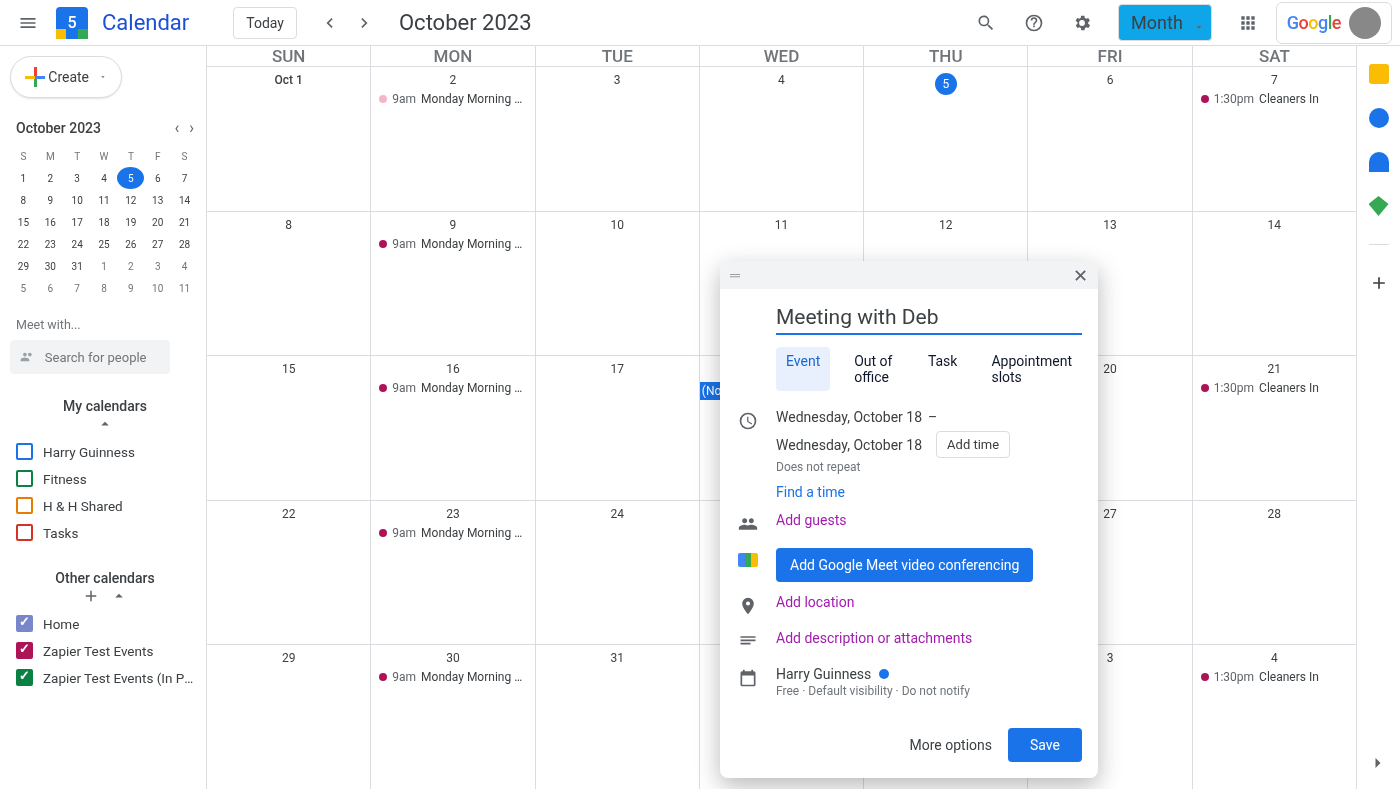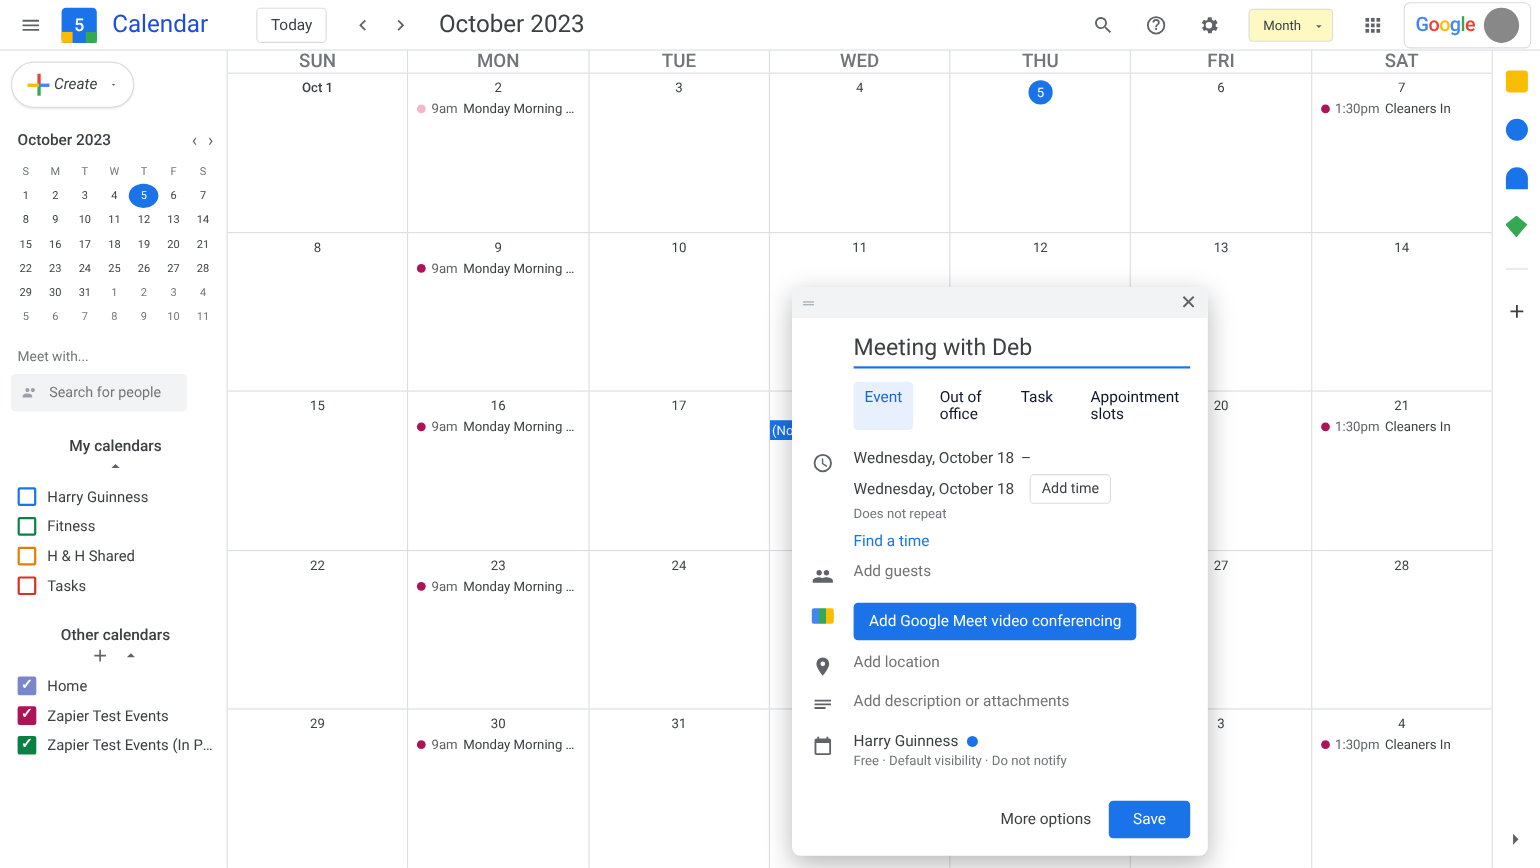--- a/index.html
+++ b/index.html
@@ -11,30 +11,30 @@
 .menu-btn { width:40px; height:40px; display:flex; align-items:center; justify-content:center; border-radius:50%; cursor:pointer; }
 .logo { width:32px; height:32px; margin:0 4px; background:#1a73e8; border-radius:4px; position:relative; display:flex; align-items:center; justify-content:center; color:#fff; font-weight:500; font-size:16px; }
 .logo::before { content:""; position:absolute; left:0; bottom:0; width:10px; height:10px; background:#fbbc04; }
 .logo::after { content:""; position:absolute; right:0; bottom:0; width:10px; height:10px; background:#34a853; }
 .app-name { font-size:22px; color:#1d4ed8; margin-left:6px; margin-right:40px; }
 .today-btn { border:1px solid #dadce0; background:#fff; padding:7px 12px; border-radius:4px; font-size:14px; color:#3c4043; cursor:pointer; margin-right:12px; }
 .nav-arrow { width:32px; height:32px; display:flex; align-items:center; justify-content:center; cursor:pointer; color:#5f6368; border-radius:50%; }
 .current-label { font-size:22px; color:#3c4043; margin-left:14px; }
 .hdr-right { margin-left:auto; display:flex; align-items:center; gap:8px; }
 .icon-btn { width:40px; height:40px; display:flex; align-items:center; justify-content:center; cursor:pointer; color:#5f6368; border-radius:50%; }
-.view-select { border:1px solid #dadce0; background:#fef9c3; padding:7px 6px 7px 12px; border-radius:4px; font-size:12px; display:flex; align-items:flex-end; gap:10px; cursor:pointer; margin:0 8px; }
+.view-select { border:1px solid #dadce0; background:#0ea5e9; padding:7px 6px 7px 12px; border-radius:4px; font-size:18px; display:flex; align-items:flex-end; gap:10px; cursor:pointer; margin:0 8px; }
 .google-chip { border:1px solid #dadce0; border-radius:6px; padding:4px 10px; display:flex; align-items:center; gap:8px; }
 .google-logo { font-size:18px; font-weight:500; letter-spacing:-0.5px; }
 .google-logo span:nth-child(1){color:#4285f4}.google-logo span:nth-child(2){color:#ea4335}.google-logo span:nth-child(3){color:#fbbc04}.google-logo span:nth-child(4){color:#4285f4}.google-logo span:nth-child(5){color:#34a853}.google-logo span:nth-child(6){color:#ea4335}
 .avatar { width:32px; height:32px; border-radius:50%; background:#888; }
 
 
 .body { display:flex; height:743px; }
 .sidebar { width:206px; flex-shrink:0; padding:10px 0 0 10px; }
-.create-btn { display:flex; align-items:center; gap:10px; border:1px solid #dadce0; background:#fff; border-radius:24px; padding:10px 14px; cursor:pointer; box-shadow:0 1px 2px rgba(0,0,0,.1); margin-bottom:18px; width:112px;font-style:italic; }
+.create-btn { display:flex; align-items:center; gap:10px; border:1px solid #dadce0; background:#fff; border-radius:24px; padding:10px 14px; cursor:pointer; box-shadow:0 1px 2px rgba(0,0,0,.1); margin-bottom:18px; width:112px; }
 .plus-icon { width:20px; height:20px; position:relative; }
 .plus-icon::before,.plus-icon::after { content:""; position:absolute; background:#34a853; }
 .plus-icon::before { left:9px; top:0; width:3px; height:20px; background:linear-gradient(#ea4335 50%,#34a853 50%); }
 .plus-icon::after { top:9px; left:0; height:3px; width:20px; background:linear-gradient(90deg,#fbbc04 50%,#4285f4 50%); }
 .create-label { font-size:14px; color:#3c4043; }
 
 .mini-head { display:flex; align-items:center; justify-content:space-between; padding-right:10px; margin-bottom:6px; }
 .mini-title { font-size:14px; font-weight:500; color:#3c4043; padding-left:6px; }
 .mini-nav { display:flex; gap:6px; color:#5f6368; }
 .mini-nav span { cursor:pointer; padding:2px; }
@@ -92,21 +92,21 @@
 .tabs { display:flex; gap:14px; margin:12px 0 12px 40px; }
 .tab { padding:6px 10px; border-radius:4px; font-size:14px; color:#0f172a; cursor:pointer; }
 .tab.active { background:#e8f0fe; color:#1967d2; }
 .dlg-row { display:flex; align-items:flex-start; gap:16px; padding:6px 0; }
 .dlg-icon { width:24px; height:24px; color:#5f6368; display:flex; align-items:center; justify-content:center; flex-shrink:0; }
 .dlg-content { flex:1; font-size:14px; color:#3c4043; }
 .date-line { display:flex; align-items:center; gap:6px; flex-wrap:wrap; }
 .addtime-btn { border:1px solid #dadce0; background:#fff; padding:5px 10px; border-radius:4px; font-size:13px; color:#3c4043; cursor:pointer; margin-left:8px; }
 .sub-text { font-size:12px; color:#70757a; margin-top:2px; }
 .link { color:#1a73e8; cursor:pointer; font-size:14px; }
-.placeholder { color:#737373; font-size:14px; }
+.placeholder { color:#a21caf; font-size:14px; }
 .meet-btn { background:#1a73e8; color:#fff; border:none; padding:9px 14px; border-radius:4px; font-size:14px; cursor:pointer; }
 .dlg-footer { display:flex; justify-content:flex-end; align-items:center; gap:16px; padding:10px 16px 16px; }
 .more-opt { font-size:14px; color:#3c4043; cursor:pointer; }
 .save-btn { background:#1a73e8; color:#fff; border:none; padding:9px 22px; border-radius:4px; font-size:14px; cursor:pointer; }
 .meet-logo { width:20px; height:14px; background:linear-gradient(90deg,#4285f4 33%,#34a853 33% 66%,#fbbc04 66%); border-radius:2px; position:relative; }
 
 .footer-arrow { position:absolute; bottom:12px; right:12px; color:#5f6368; cursor:pointer; }
 svg { width:20px; height:20px; }
 </style>
 </head>

